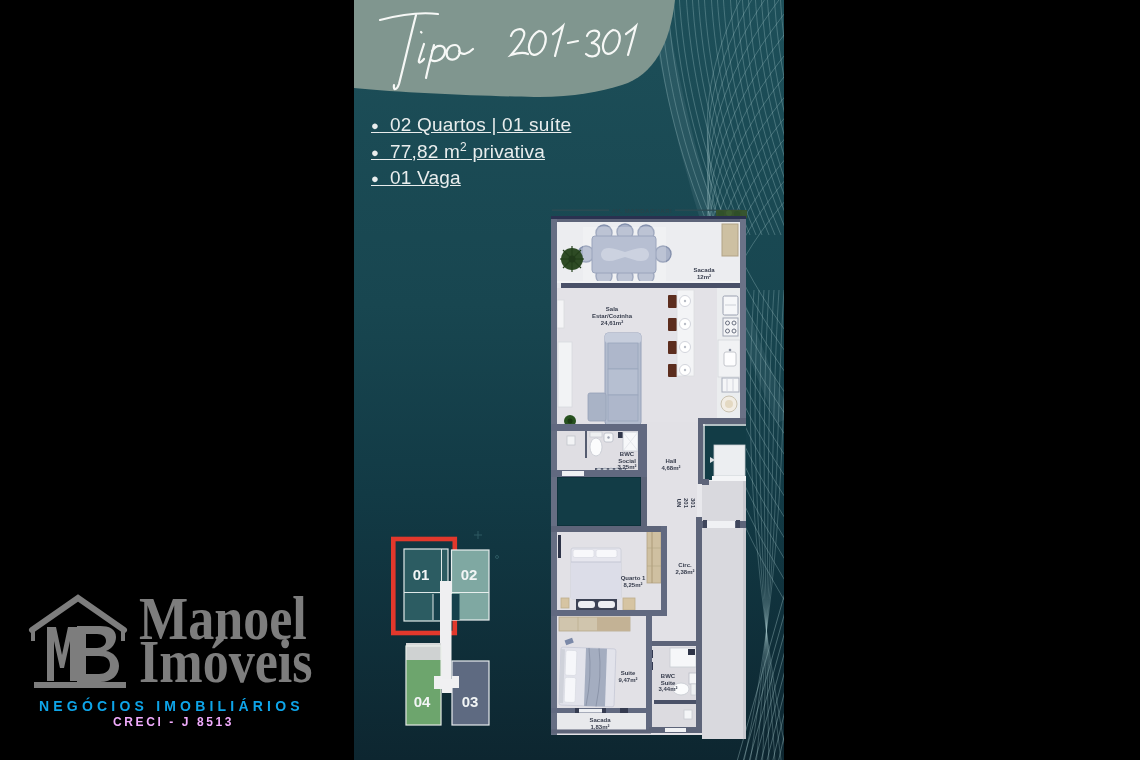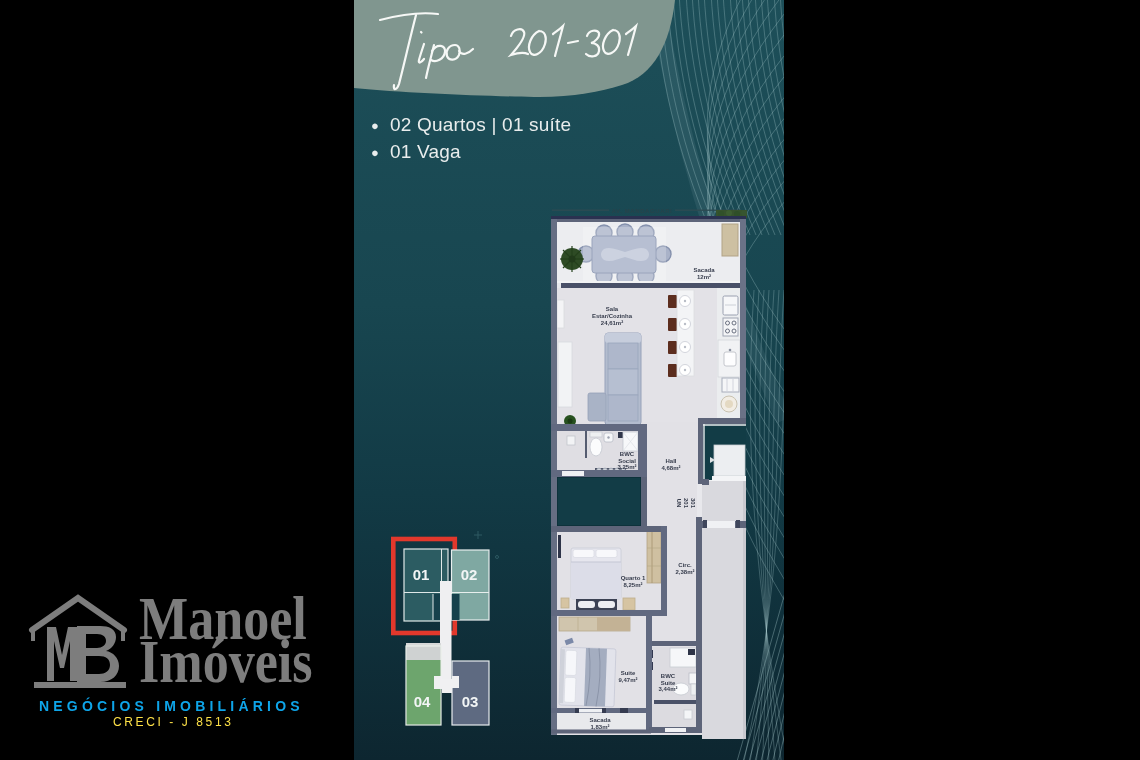--- a/index.html
+++ b/index.html
@@ -81,22 +81,23 @@
     <path d="M101,45 C95,45 91,51 93,56 C95,61 102,61 105,55 C107,50 105,45 101,45 M105,51 C108,56 114,54 119,49"></path>
     <path d="M157,36 C159,29 168,27 170,32 C172,37 165,46 157,55 C163,53 170,52 174,54"></path>
     <path d="M185,31 C177,35 173,46 176,52 C179,58 188,54 191,44 C193,37 191,31 185,31"></path>
     <path d="M199,34 C203,31 206,29 209,26 C206,38 203,48 201,56"></path>
     <path d="M214,43 L224,41"></path>
     <path d="M233,36 C235,30 243,29 245,33 C246,37 241,42 237,43 C242,43 246,46 245,51 C244,57 236,58 232,54"></path>
     <path d="M259,30 C251,34 247,45 250,51 C253,57 262,53 265,43 C267,36 265,30 259,30"></path>
     <path d="M272,34 C276,31 279,29 282,26 C279,38 276,48 274,55"></path>
   </svg>
 
-  <div class="abs" style="left:17px;top:112px;color:#e9eded;font-size:19px;line-height:26px;letter-spacing:0.2px;">
+  <div class="abs" style="left:17px;top:112px;color:#e9eded;font-size:19px;line-height:26px;letter-spacing:0.2px;text-decoration:underline;">
     <div><span style="font-size:13px;vertical-align:1.5px;">●</span>&nbsp;&nbsp;02 Quartos | 01 suíte</div>
+    <div><span style="font-size:13px;vertical-align:1.5px;">●</span>&nbsp;&nbsp;77,82 m<sup style="font-size:12px;line-height:0;">2</sup> privativa</div>
     <div><span style="font-size:13px;vertical-align:1.5px;">●</span>&nbsp;&nbsp;01 Vaga</div>
   </div>
 </div>
 
 <svg class="abs" style="left:545px;top:200px;" width="205" height="545" viewBox="545 200 205 545" id="plan">
 
     <g>
       <rect x="552" y="209.5" width="57" height="1.4" fill="#2c4b53"></rect>
       <rect x="675" y="209.5" width="66" height="1.4" fill="#2c4b53"></rect>
       <text x="642" y="213" font-size="6" font-weight="bold" fill="#27434b" text-anchor="middle" letter-spacing="0.6">AV. MANDAGUARI</text>
@@ -511,14 +512,14 @@
     <rect x="121" y="67" width="4" height="14"></rect>
     <rect x="34" y="122" width="92" height="6"></rect>
     <path d="M47,121 L47,67 L56,67 L62,95 L68,67 L77,67 L77,121 L70,121 L70,81 L64,108 L60,108 L54,81 L54,121 Z"></path>
     <path fill-rule="evenodd" d="M77,66 L77,122 L100,122 C112,122 119,115 119,106 C119,98 113,92 106,91 C112,89 116,83 116,77 C116,69 109,66 100,66 Z M86,74 L97,74 C103,74 106,77 106,81 C106,85 102,88 97,88 L86,88 Z M86,96 L99,96 C106,96 110,99 110,105 C110,111 105,114 99,114 L86,114 Z"></path>
   </svg>
 
   <div class="abs" style="left:139px;top:37px;color:#7d7d7d;font-family:'Liberation Serif',serif;font-weight:bold;font-size:62px;line-height:43px;transform:scale(0.84,1);transform-origin:left top;white-space:nowrap;">Manoel<br>Imóveis</div>
 
   <div class="abs" style="left:39px;top:138px;color:#0ea5e9;font-size:14px;font-weight:bold;letter-spacing:4.2px;">NEGÓCIOS IMOBILIÁRIOS</div>
 
-  <div class="abs" style="left:113px;top:155px;color:#fde047;font-size:12px;font-weight:normal;letter-spacing:2.6px;">CRECI - J 8513</div>
+  <div class="abs" style="left:113px;top:155px;color:#f0abfc;font-size:12px;font-weight:bold;letter-spacing:2.6px;">CRECI - J 8513</div>
   </div>
 
 </body></html>

